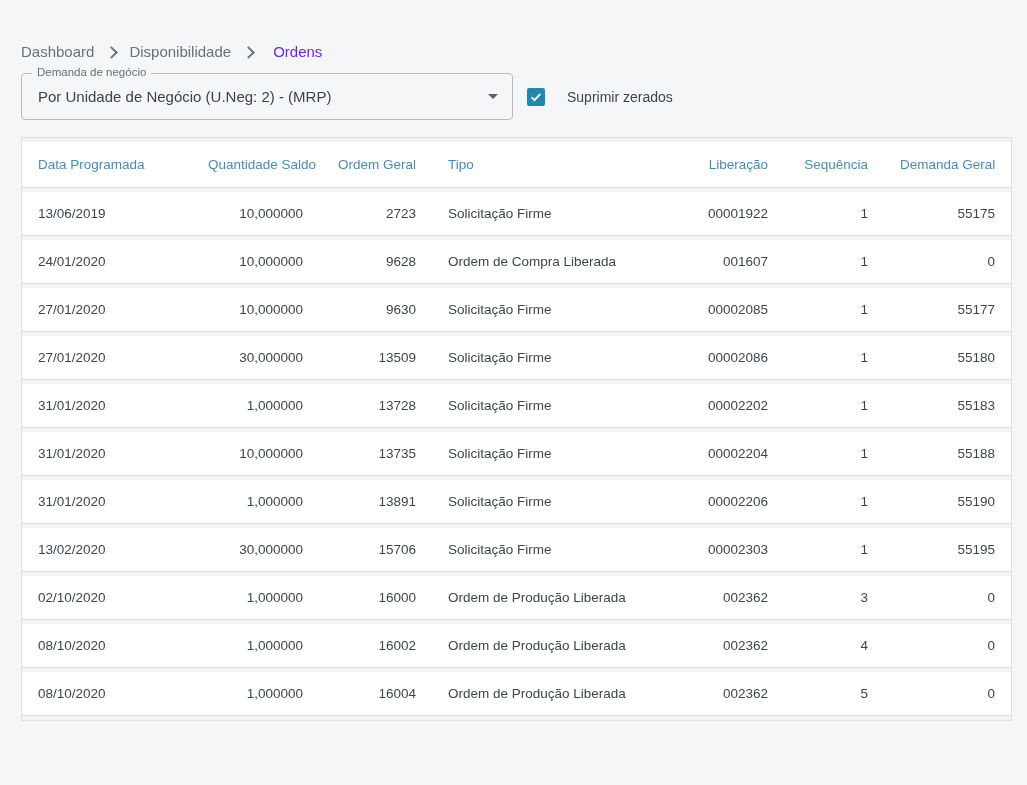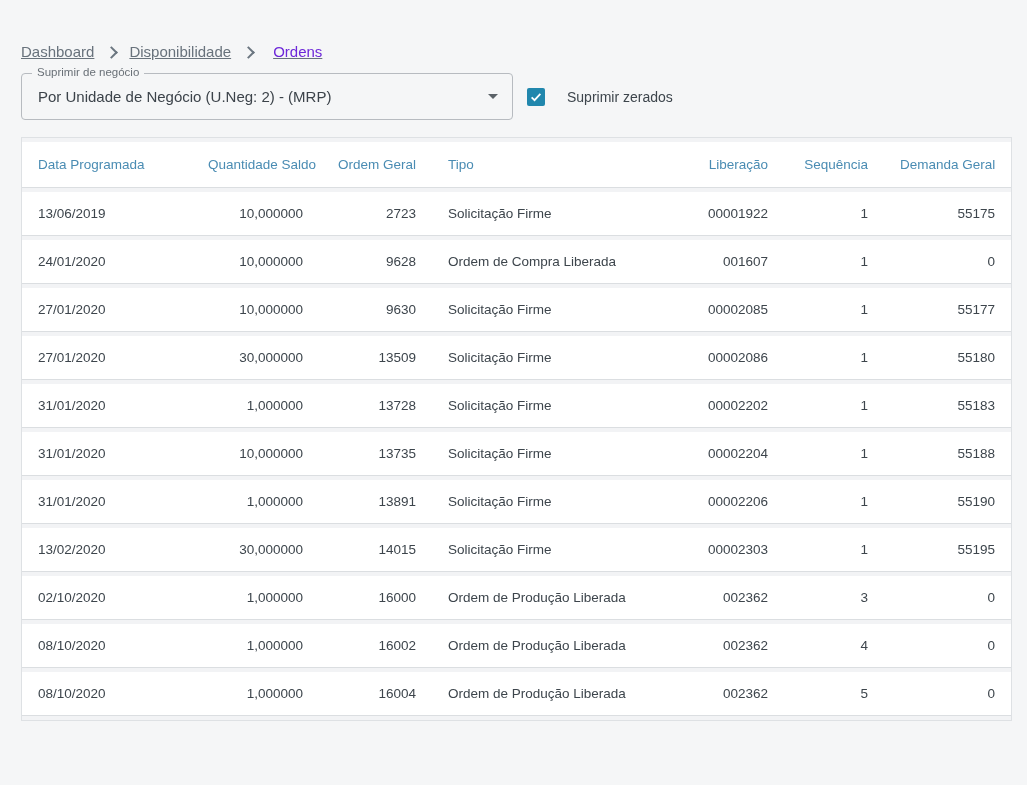--- a/index.html
+++ b/index.html
@@ -7,21 +7,21 @@
     width:1027px;height:785px;overflow:hidden;
     background:#f5f6f7;
     font-family:"Liberation Sans", sans-serif;
     -webkit-font-smoothing:antialiased;
   }
   .page{padding:0 15px 0 21px;}
 
   
   .breadcrumb{
     margin-top:43px;display:flex;align-items:center;gap:13px;
-    font-size:15px;color:#68727c;text-decoration:underline;
+    font-size:15px;color:#68727c;
   }
   .bc-item{cursor:pointer;}
   .bc-item.active{color:#6d28d9;margin-left:7px;}
   .bc-sep{display:inline-block;width:7px;height:7px;
     border-top:2px solid #6b7680;border-right:2px solid #6b7680;
     transform:rotate(45deg);margin-top:1px;}
 
   
   .title-row{margin-top:44px;display:flex;align-items:center;gap:14px;margin-left:8px;}
   .back-btn{display:flex;align-items:center;justify-content:center;cursor:pointer;}
@@ -80,21 +80,21 @@
       <span class="bc-item">Dashboard</span>
       <span class="bc-sep"></span>
       <span class="bc-item">Disponibilidade</span>
       <span class="bc-sep"></span>
       <span class="bc-item active">Ordens</span>
     </nav>
 
 
   <div class="filter-row">
     <div class="select-field">
-      <span class="select-label">Suprimir de negócio</span>
+      <span class="select-label">Demanda de negócio</span>
       <span class="select-value">Por Unidade de Negócio (U.Neg: 2) - (MRP)</span>
       <span class="select-arrow"></span>
     </div>
     <label class="checkbox-row">
       <span class="checkbox">
         <svg width="14" height="14" viewBox="0 0 24 24">
           <path d="M4.5 12.5l5 5 10-11" stroke="#ffffff" stroke-width="3" fill="none"></path>
         </svg>
       </span>
       <span class="checkbox-label">Suprimir zerados</span>
@@ -183,21 +183,21 @@
             <td>1,000000</td>
             <td>13891</td>
             <td>Solicitação Firme</td>
             <td>00002206</td>
             <td>1</td>
             <td>55190</td>
           </tr>
           <tr>
             <td>13/02/2020</td>
             <td>30,000000</td>
-            <td>14015</td>
+            <td>15706</td>
             <td>Solicitação Firme</td>
             <td>00002303</td>
             <td>1</td>
             <td>55195</td>
           </tr>
           <tr>
             <td>02/10/2020</td>
             <td>1,000000</td>
             <td>16000</td>
             <td>Ordem de Produção Liberada</td>

